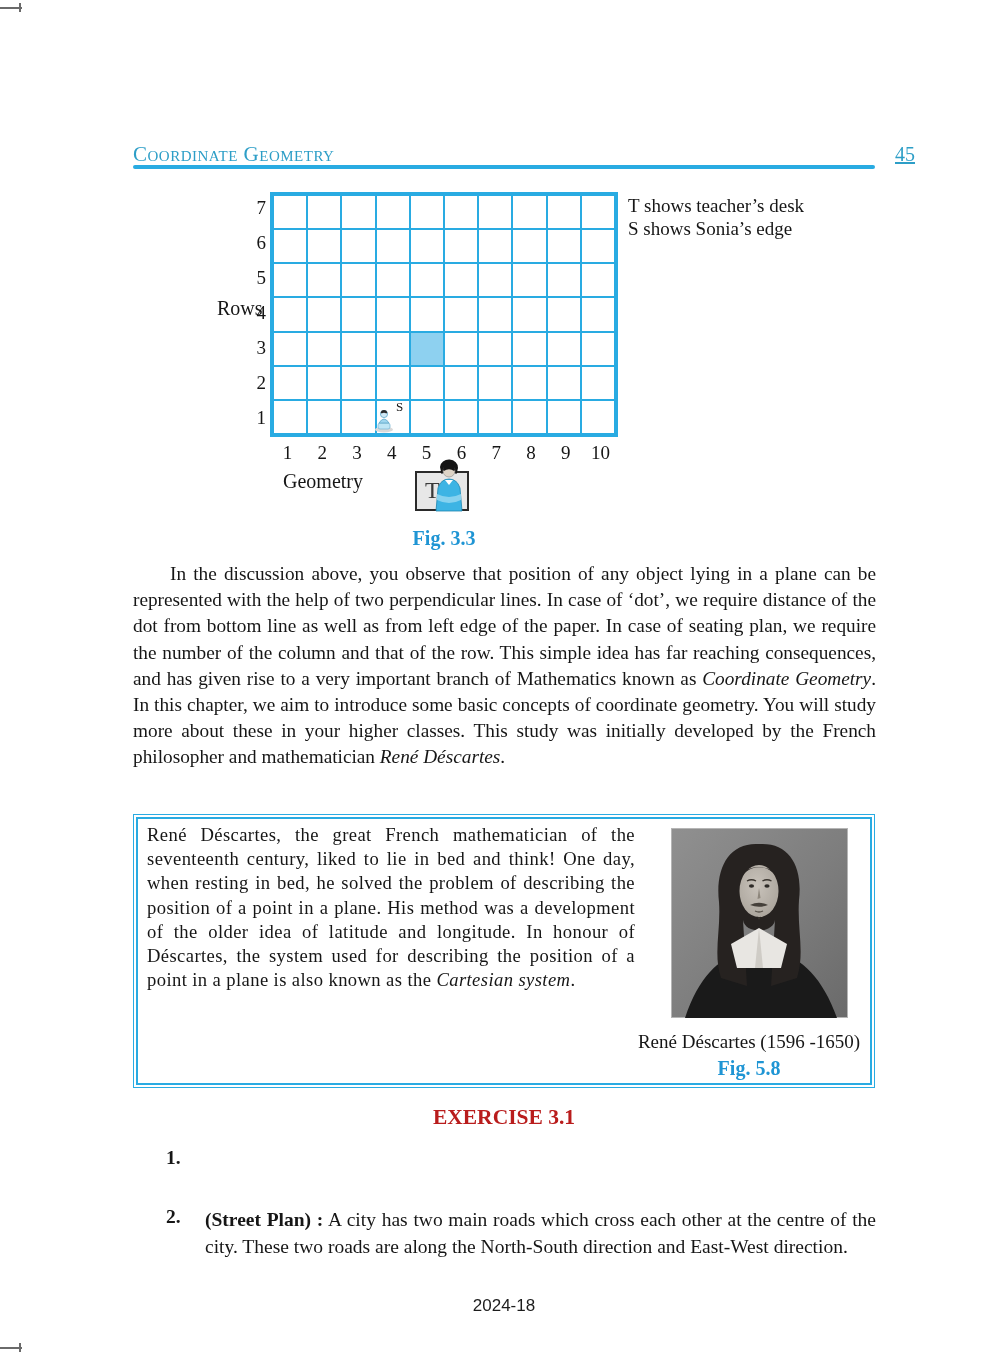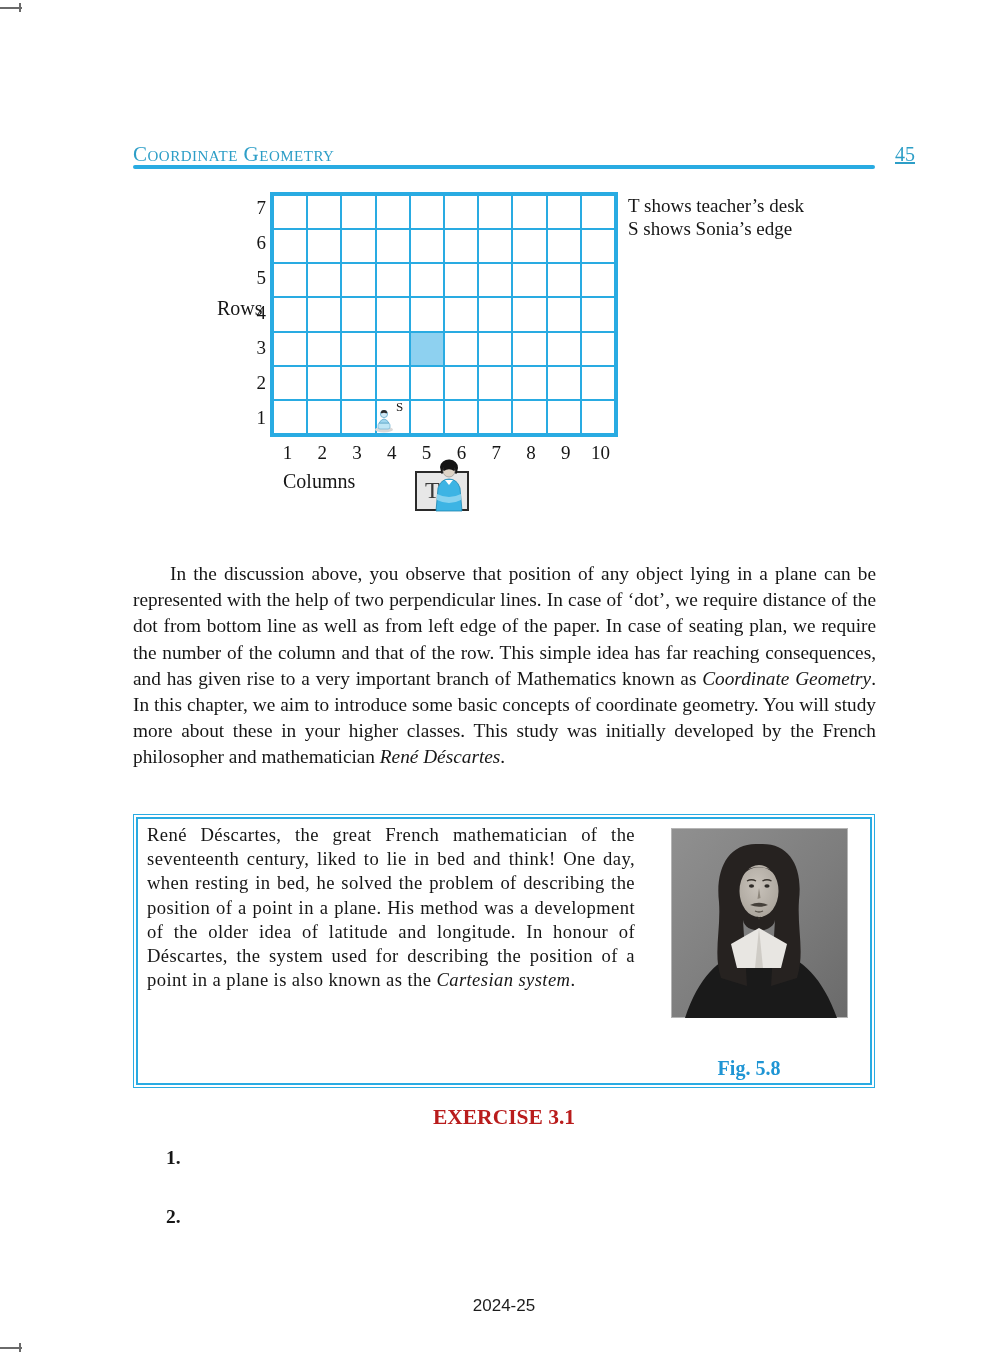--- a/index.html
+++ b/index.html
@@ -154,21 +154,21 @@
     <span>2</span>
     <span>3</span>
     <span>4</span>
     <span>5</span>
     <span>6</span>
     <span>7</span>
     <span>8</span>
     <span>9</span>
     <span>10</span>
   </div>
-  <div class="abs columns-word">Columns</div>
+  <div class="abs columns-word">Geometry</div>
 
   <div class="abs legend">
     <div>T shows teacher’s desk</div>
     <div>S shows Sonia’s edge</div>
   </div>
 
   <div class="abs s-label">S</div>
   <div class="abs s-icon">
     <svg width="22" height="28" viewBox="0 0 22 28">
       <ellipse cx="11" cy="24.5" rx="9" ry="3" fill="#d9d9d9"></ellipse>
@@ -186,20 +186,21 @@
         <path d="M8 9 a9 8 0 0 1 18 1 l-1.5 6 q-8 -5 -15 0 z" fill="#141414"></path>
         <circle cx="17" cy="13" r="6" fill="#ddd3c6" stroke="#8a8a8a" stroke-width="0.6"></circle>
         <path d="M11 11.5 a6 6 0 0 1 12 0 l-.8 1.4 q-5.2 -3.4 -10.4 0 z" fill="#141414"></path>
         <path d="M4 53 L6 30 Q9 21 17 21 Q25 21 28 30 L30 53 Z" fill="#3db4e4" stroke="#1d85ae" stroke-width="0.8"></path>
         <path d="M13 22 L17 27 L21 22 Z" fill="#ffffff"></path>
         <path d="M5 36 q12 6 24 0 l0 6 q-12 6 -24 0 z" fill="#87d2ef"></path>
       </svg>
     </div>
   </div>
 
+  <div class="abs fig-caption fig33-caption">Fig. 3.3</div>
 
   <p class="abs intro" style="margin:0;"><span>In the discussion above, you observe that position of any object lying in a plane can be represented with the help of two perpendicular lines. In case of ‘dot’, we require distance of the dot from bottom line as well as from left edge of the paper. In case of seating plan, we require the number of the column and that of the row. This simple idea has far reaching consequences, and has given rise to a very important branch of Mathematics known as </span><span class="it">Coordinate Geometry</span><span>. In this chapter, we aim to introduce some basic concepts of coordinate geometry. You will study more about these in your higher classes. This study was initially developed by the French philosopher and mathematician </span><span class="it">René Déscartes</span><span>.</span></p>
 
   <div class="abs d-box">
     <div class="d-box-inner"></div>
     <p class="d-text" style="margin:0;"><span>René Déscartes, the great French mathematician of the seventeenth century, liked to lie in bed and think! One day, when resting in bed, he solved the problem of describing the position of a point in a plane. His method was a development of the older idea of latitude and longitude. In honour of Déscartes, the system used for describing the position of a point in a plane is also known as the </span><span class="it">Cartesian system</span><span>.</span></p>
 
     <div class="portrait">
       <svg width="177" height="190" viewBox="0 0 177 190">
         <defs>
@@ -230,23 +231,25 @@
         <path d="M88 60 l1.5 10 l-3 1 z" fill="#8d867c"></path>
         <path d="M79 77 Q88 72.5 97 77 Q88 80.5 79 77 Z" fill="#45403a"></path>
         <path d="M84 83 q4 2 8 0" stroke="#5a544c" stroke-width="1.3" fill="none"></path>
         <path d="M86 88 q2 3 4 0 l-2 4 z" fill="#3a352f"></path>
 
         <path d="M60 116 L88 100 L116 116 L110 140 L66 140 Z" fill="#e8e6e2"></path>
         <path d="M88 100 L92 140 L84 140 Z" fill="#cfccc6"></path>
       </svg>
     </div>
 
+    <div class="d-caption">René Déscartes (1596 -1650)</div>
     <div class="d-figcap fig-caption">Fig. 5.8</div>
   </div>
 
   <div class="abs exercise-title">EXERCISE 3.1</div>
 
   <div class="abs q-num" style="top:1147px;">1.</div>
 
   <div class="abs q-num" style="top:1206px;">2.</div>
-
-  <div class="abs footer">2024-25</div>
+  <div class="abs q-text" style="top:1206px;"><span class="bold">(Street Plan) :</span><span> A city has two main roads which cross each other at the centre of the city. These two roads are along the North-South direction and East-West direction.</span></div>
+
+  <div class="abs footer">2024-18</div>
 </div>
 
 </body></html>

